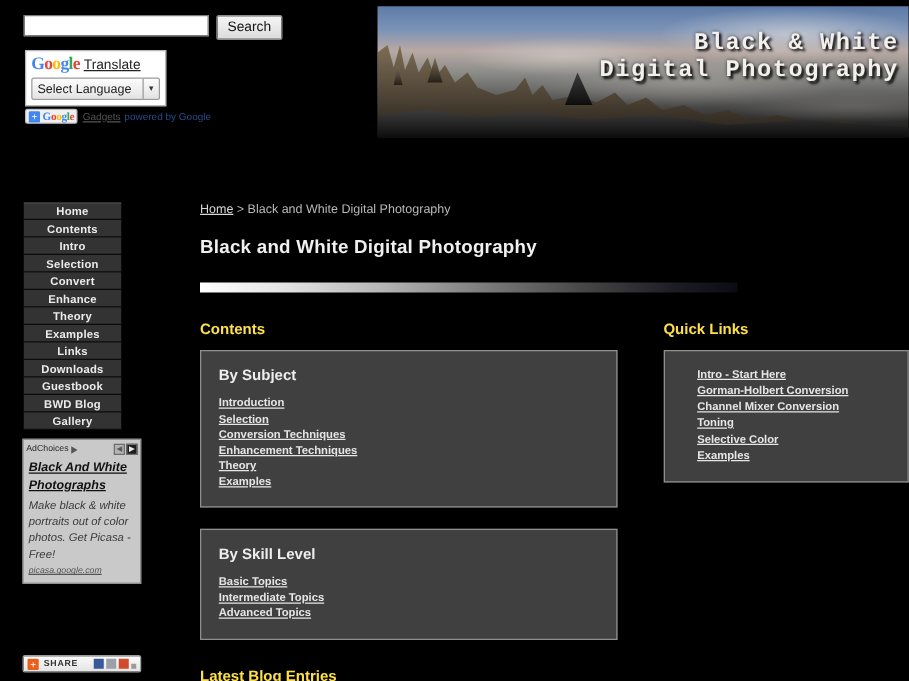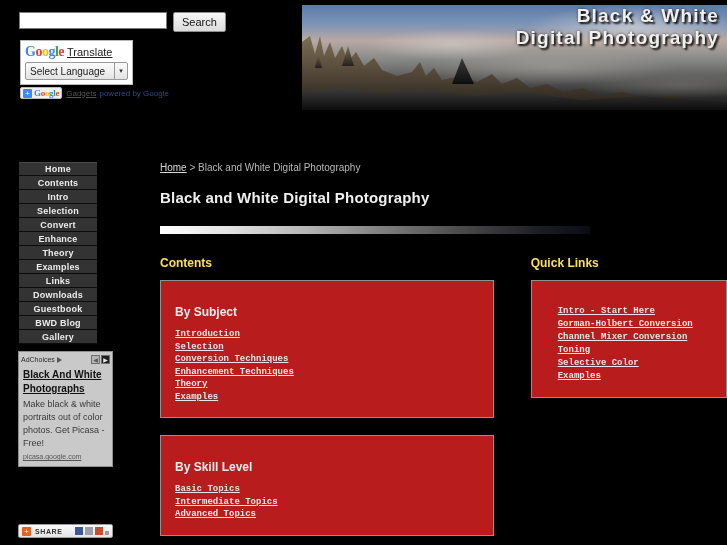--- a/index.html
+++ b/index.html
@@ -79,23 +79,23 @@
     background:
       radial-gradient(ellipse 150px 30px at 330px 22px, rgba(235,232,228,.55), rgba(235,232,228,0) 70%),
       radial-gradient(ellipse 120px 22px at 150px 40px, rgba(225,222,216,.45), rgba(225,222,216,0) 70%),
       radial-gradient(ellipse 180px 26px at 250px 62px, rgba(190,186,180,.40), rgba(190,186,180,0) 70%),
       radial-gradient(ellipse 140px 18px at 380px 80px, rgba(120,118,115,.55), rgba(120,118,115,0) 72%);
   }
   #banner-skyline {
     position: absolute; left: 0; bottom: 0; width: 425px; height: 78px;
   }
   #banner-title {
-    position: absolute; right: 8px; top: 0;
+    position: absolute; right: 8px; top: 18px;
     text-align: right;
-    font-family: Liberation Sans, sans-serif;
+    font-family: Liberation Mono, monospace;
     font-weight: bold; font-size: 19px; line-height: 22px;
     color: #f2f0ec; letter-spacing: 1.2px;
     text-shadow: 2px 2px 2px rgba(0,0,0,.85), 0 0 3px rgba(0,0,0,.6);
   }
 
   
   #sidebar { position: absolute; left: 19px; top: 162px; width: 92px; }
   .nav-item {
     width: 78px; height: 14px;
     background: #333333;
@@ -118,21 +118,21 @@
     width: 0; height: 0; margin-left: 2px;
     border-left: 5px solid #555; border-top: 3px solid transparent; border-bottom: 3px solid transparent;
   }
   #ad-arrows { display: flex; gap: 1px; }
   .ad-arrow {
     width: 9px; height: 9px; font-size: 6px; line-height: 9px; text-align: center;
     border: 1px solid #6f6f6f; cursor: pointer;
   }
   .ad-arrow.prev { background: #b4b4b4; color: #5a5a5a; }
   .ad-arrow.next { background: #1e1e1e; color: #e8e8e8; }
-  #ad-body { background: #c9c9c9; padding: 3px 2px 4px 2px; }
+  #ad-body { background: #c9c9c9; padding: 3px 2px 4px 2px; font-style: italic; }
   #ad-title {
     font-size: 10px; font-weight: bold; color: #111;
     text-decoration: underline; line-height: 14px; cursor: pointer;
   }
   #ad-text { font-size: 9px; color: #3a3a3a; line-height: 13px; margin-top: 2px; }
   #ad-url { font-size: 7px; color: #555; text-decoration: underline; margin-top: 3px; }
 
   #share-bar {
     position: absolute; left: 18px; top: 524px;
     width: 95px; height: 14px;
@@ -157,26 +157,26 @@
   #gradient-bar {
     margin-top: 20px; width: 430px; height: 8px;
     background: linear-gradient(to right, #ffffff 0%, #e2e2e2 16%, #b5b5b5 34%, #7e7e7e 52%, #4a4a4a 70%, #1d1d24 88%, #0b0b14 100%);
   }
 
   #columns { display: flex; margin-top: 22px; }
   #col-left { width: 340px; }
   #col-right { width: 200px; margin-left: 37px; }
 
   .section-head { font-size: 12px; font-weight: bold; color: #fde047; margin-bottom: 10px; }
-  .panel { border: 1px solid #8f8f8f; background: #b91c1c; padding: 24px 14px 14px 14px; }
+  .panel { border: 1px solid #8f8f8f; background: #404040; padding: 12px 14px 14px 14px; }
   .panel-title { font-size: 12px; font-weight: bold; color: #ededed; margin-bottom: 9px; }
   .link-list { }
   .link-list a {
     display: block; font-size: 9px; font-weight: bold; color: #e6e6e6;
-    text-decoration: underline; line-height: 12.5px; cursor: pointer; width: fit-content; font-family: Liberation Mono, monospace;
+    text-decoration: underline; line-height: 12.5px; cursor: pointer; width: fit-content;
   }
   #skill-panel-wrap { margin-top: 17px; }
   #blog-head { margin-top: 22px; }
   #ql-panel .link-list { margin-left: 12px; }
   #ql-panel .link-list a { line-height: 13px; }
 </style>
 </head>
 <body>
 
 <div id="header">

